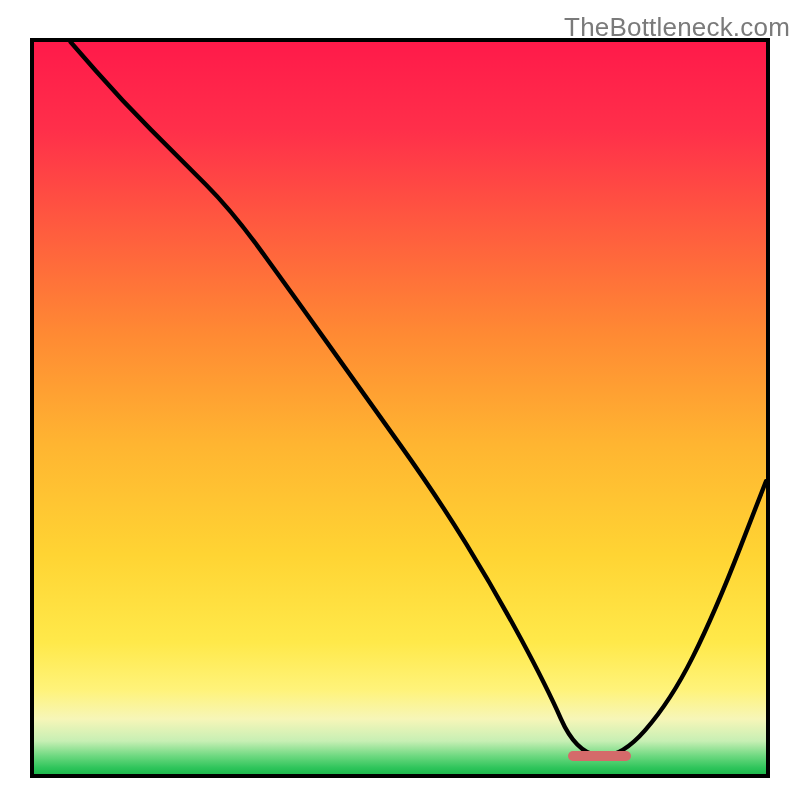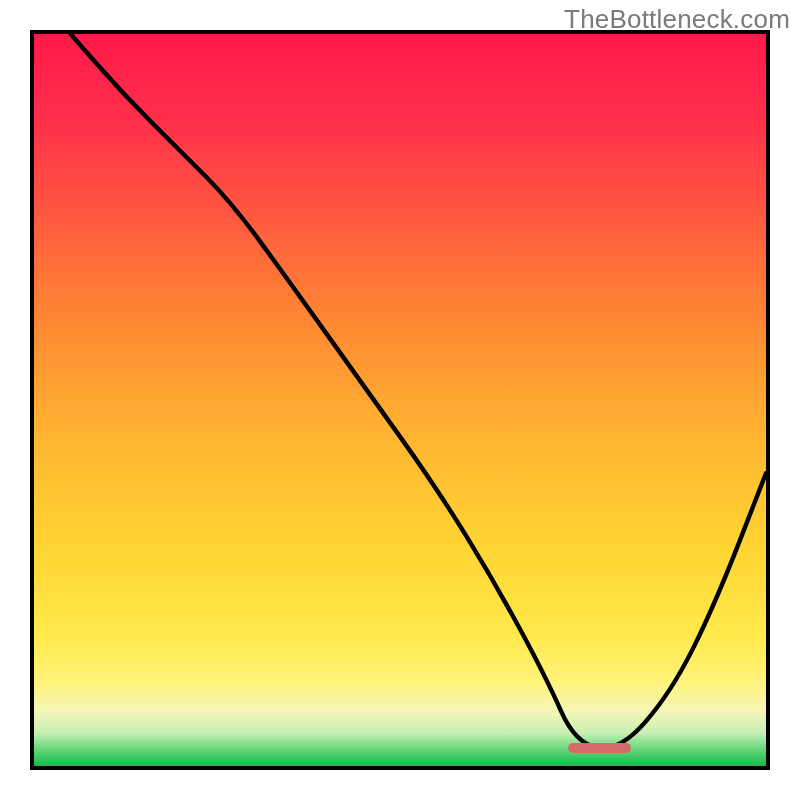--- a/index.html
+++ b/index.html
@@ -8,20 +8,21 @@
     width: 800px;
     height: 800px;
     background: #ffffff;
     font-family: Arial, Helvetica, sans-serif;
     overflow: hidden;
   }
   .wrap {
     position: relative;
     width: 800px;
     height: 660px;
+    margin-top: 8px;
   }
   .watermark {
     position: absolute;
     top: 4px;
     right: 10px;
     font-size: 26px;
     color: #7a7a7a;
     font-weight: 500;
     letter-spacing: 0.2px;
   }

